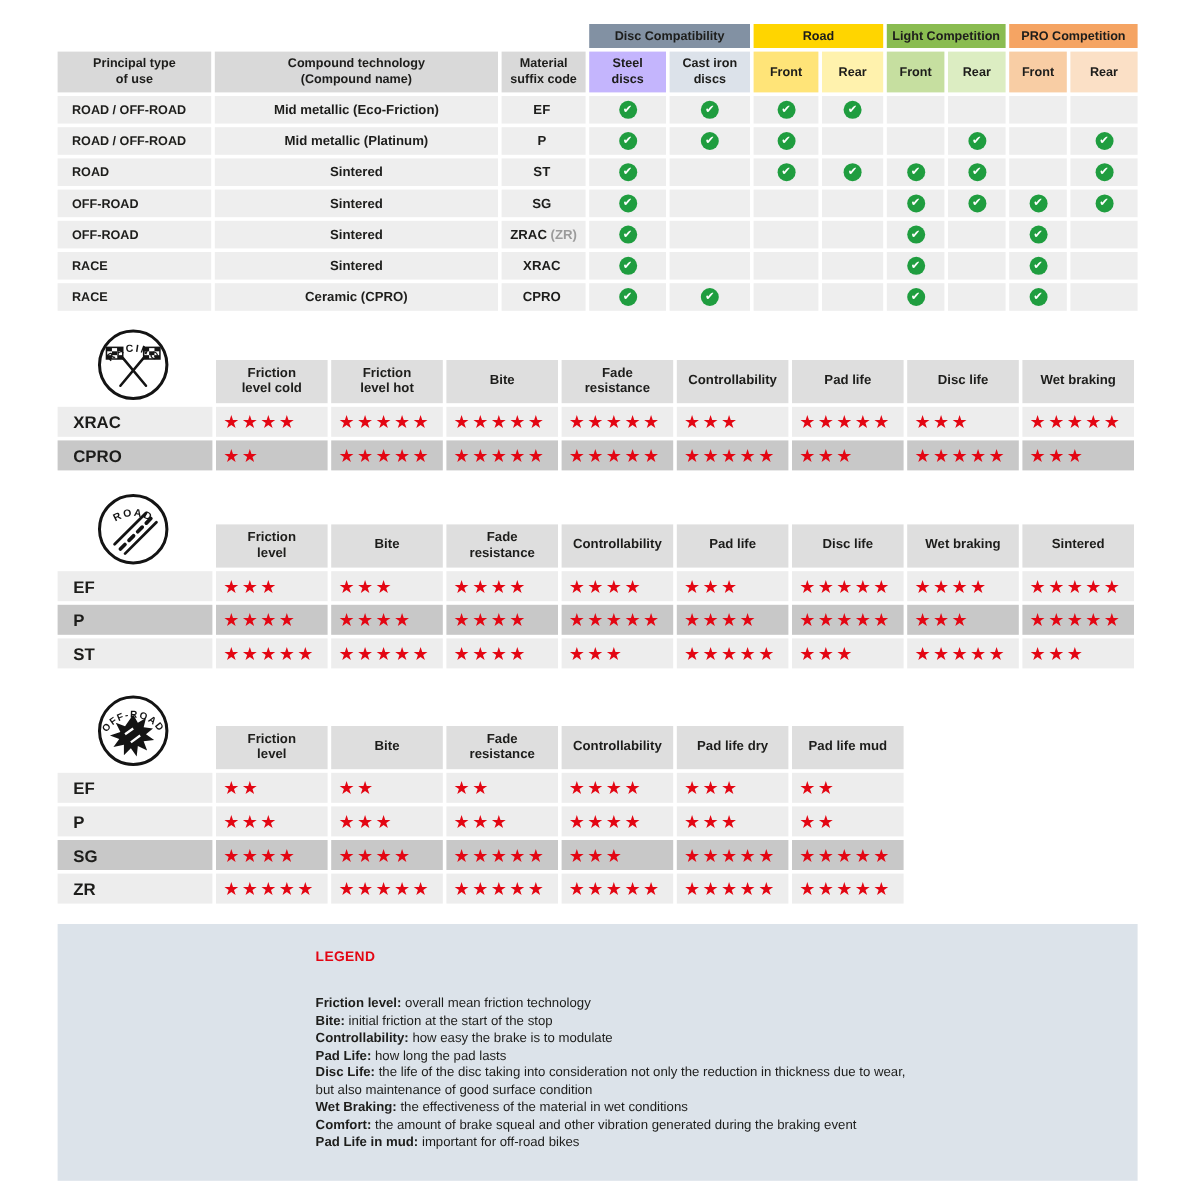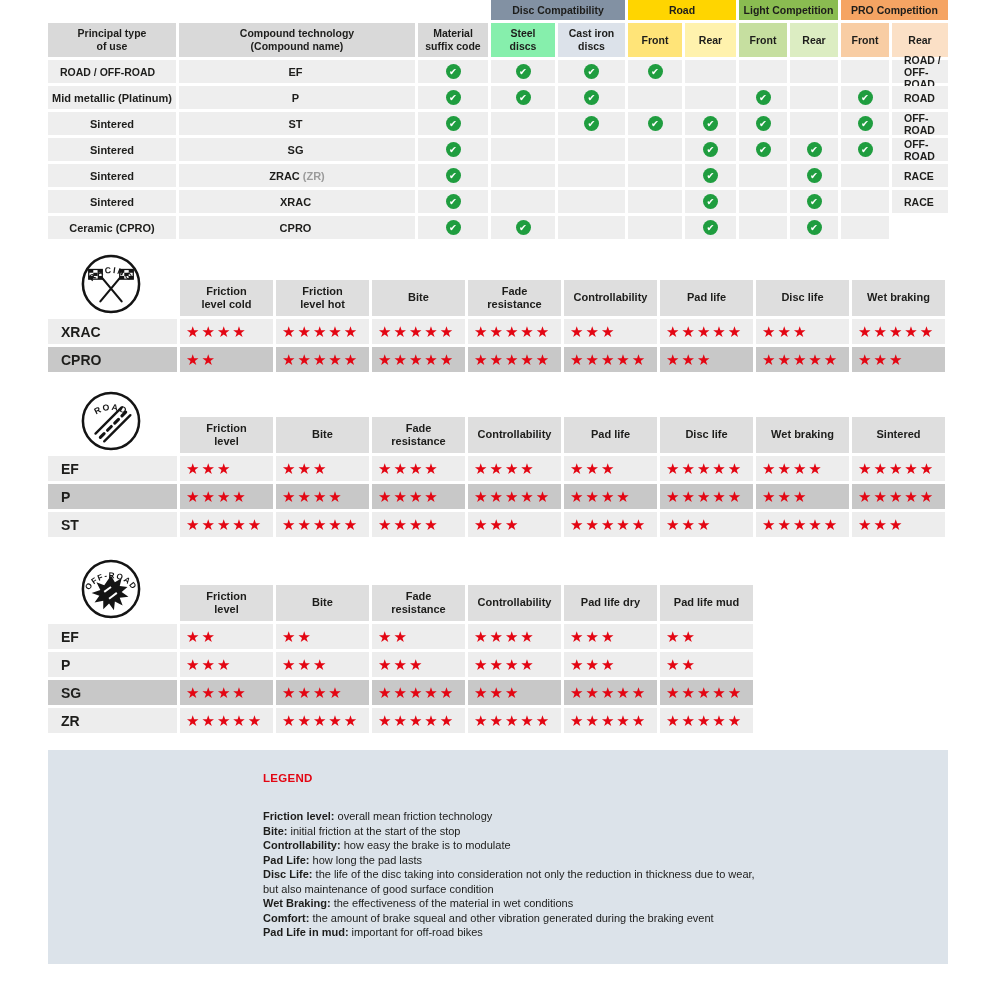--- a/index.html
+++ b/index.html
@@ -2,34 +2,34 @@
 <html style="--red: #e30613; --check_green: #1f9d3f; --slate: #8291a3; --yellow: #ffd500; --light_green: #8abc51; --orange: #f5a463; --legend_bg: #dce3ea;"><head>
 <meta charset="utf-8">
 <style>
   :root{
     --red:#e30613; --check_green:#1f9d3f; --slate:#8291a3; --yellow:#ffd500;
     --light_green:#8abc51; --orange:#f5a463; --legend_bg:#dce3ea;
   }
   *{box-sizing:border-box;margin:0;padding:0}
   html,body{background:#fff}
   body{width:1000px;height:1000px;font-family:"Liberation Sans","DejaVu Sans",sans-serif;color:#1d1d1b;overflow:hidden}
-  .wrap{width:900px;margin-left:48px;}
+  .wrap{width:900px;margin-left:48px;padding-top:20px}
 
   
   .tgrid{display:grid;grid-template-columns:128px 236px 70px 64px 67px 54px 51px 48px 48px 48px 56px;
          grid-template-rows:20px 34px repeat(7,23px);gap:3px}
   .sp{grid-column:1/4}
   .gh{display:flex;align-items:center;justify-content:center;font-size:10.5px;font-weight:bold;color:#1d1d1b}
   .gh.discg{grid-column:4/6;background:var(--slate)}
   .gh.roadg{grid-column:6/8;background:var(--yellow)}
   .gh.lightg{grid-column:8/10;background:var(--light_green)}
   .gh.prog{grid-column:10/12;background:var(--orange)}
   .hc{background:#d9d9d9;display:flex;align-items:center;justify-content:center;text-align:center;
       font-size:10.5px;font-weight:bold;white-space:pre-line;line-height:1.2}
-  .hc.steel{background:#86efac}.hc.cast{background:#dce2ea}
+  .hc.steel{background:#c4b5fd}.hc.cast{background:#dce2ea}
   .hc.rf{background:#ffe478}.hc.rr{background:#fff2ad}
   .hc.lf{background:#c6dfa0}.hc.lr{background:#dcedc2}
   .hc.pf{background:#f8cda4}.hc.pr{background:#fbe0c6}
   .c{background:#eee;display:flex;align-items:center;justify-content:center}
   .c.use{justify-content:flex-start;padding-left:12px;font-size:10.5px;font-weight:bold}
   .c.comp{font-size:11px;font-weight:bold}
   .c.suf{font-size:11px;font-weight:bold}
   .note{color:#9b9b9b;margin-left:3px}
   .k.on::before{content:"✔";font-family:"DejaVu Sans",sans-serif;display:block;width:15px;height:15px;
       border-radius:50%;background:var(--check_green);color:#fff;font-size:9.5px;line-height:15px;
@@ -83,20 +83,21 @@
     <div class="hc cast">Cast iron
 discs</div>
     <div class="hc rf">Front</div>
     <div class="hc rr">Rear</div>
     <div class="hc lf">Front</div>
     <div class="hc lr">Rear</div>
     <div class="hc pf">Front</div>
     <div class="hc pr">Rear</div>
 
     <div class="c use">ROAD / OFF-ROAD</div>
+    <div class="c comp">Mid metallic (Eco-Friction)</div>
     <div class="c suf">
         <span>EF</span>
         <span class="note"></span>
       </div>
     <div class="c k on"></div>
     <div class="c k on"></div>
     <div class="c k on"></div>
     <div class="c k on"></div>
     <div class="c k"></div>
     <div class="c k"></div>

